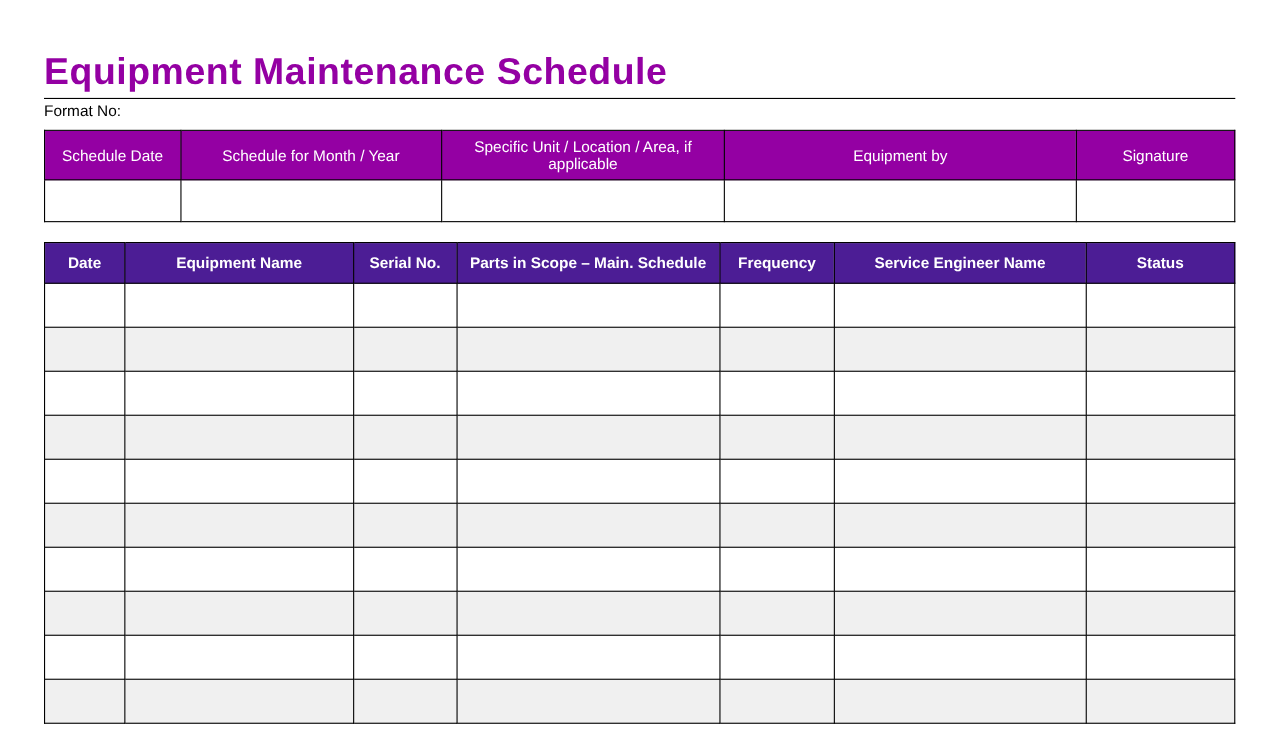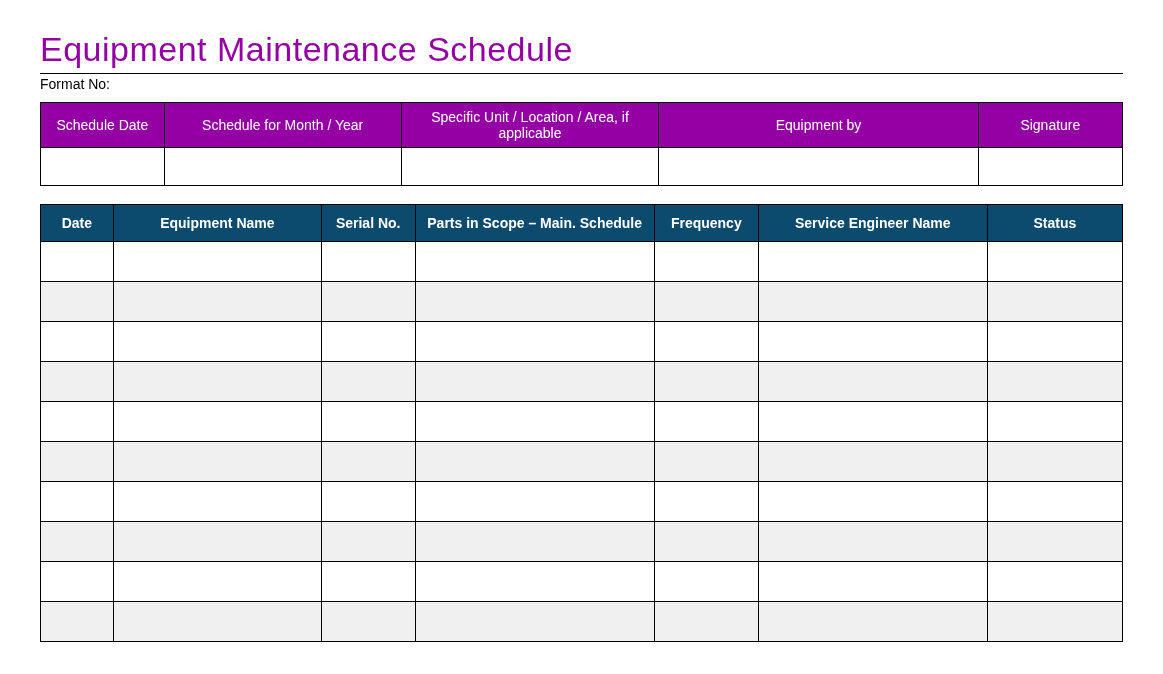--- a/index.html
+++ b/index.html
@@ -6,22 +6,22 @@
   body {
     margin: 0;
     padding: 30px 40px;
     font-family: Arial, sans-serif;
     background: #fff;
     width: 1163px;
   }
   .title {
     font-size: 34px;
     color: #9400a3;
-    font-weight: normal;
-    margin: 0 0 4px 0;
+    font-weight: bold;
+    margin: 16px 0 4px 0;
     letter-spacing: 0.5px;
   }
   .title-rule {
     border: none;
     border-top: 1px solid #000;
     margin: 0 0 2px 0;
   }
   .format-no {
     font-size: 14px;
     color: #000;
@@ -48,21 +48,21 @@
   }
   .meta-col-1 { width: 120px; margin-left: 36px; }
   .meta-col-2 { width: 230px; }
   .meta-col-3 { width: 250px; }
   .meta-col-4 { width: 310px; }
   .meta-col-5 { width: 140px; }
 
   .gap { height: 18px; }
 
   .main-table th {
-    background: #0c4a6e;
+    background: #4c1d95;
     color: #fff;
     font-weight: bold;
     font-size: 14px;
     padding: 10px 6px;
     border: 1px solid #000;
     text-align: center;
   }
   .main-table td {
     border: 1px solid #000;
     height: 40px;

